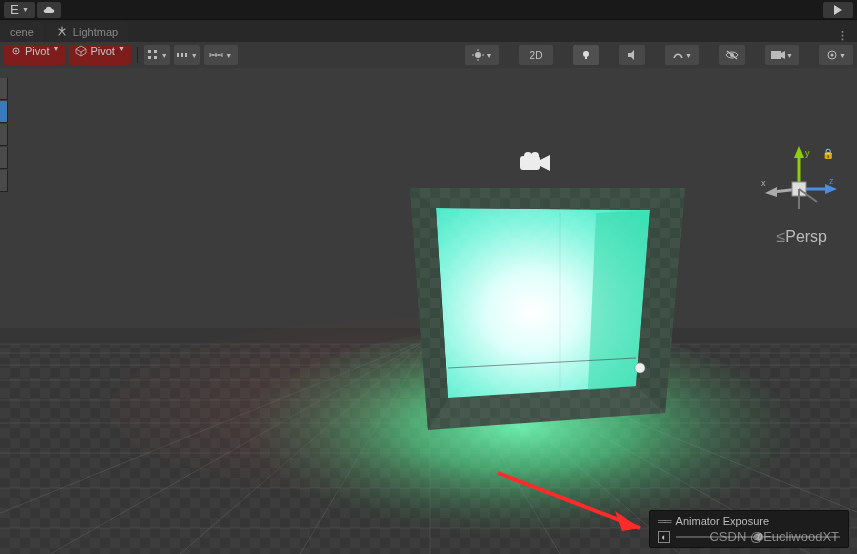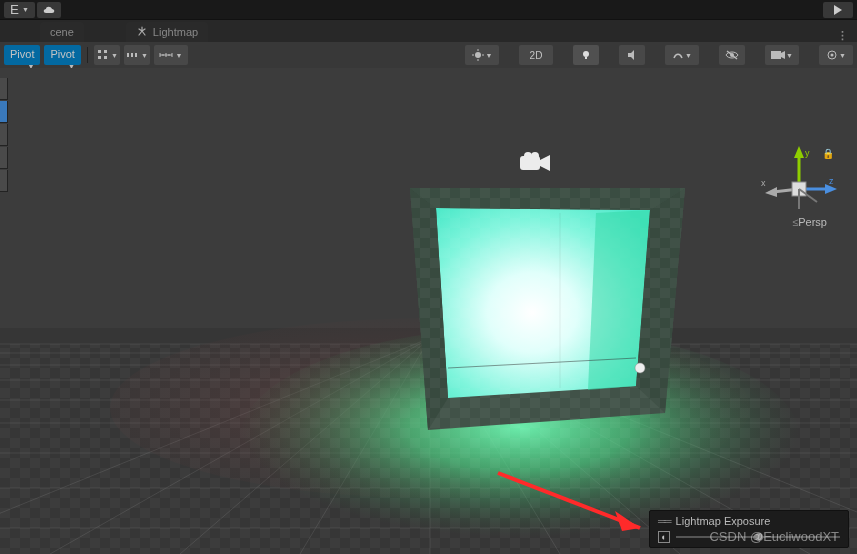--- a/index.html
+++ b/index.html
@@ -6,41 +6,41 @@
   body { width: 857px; height: 554px; background: #282828; font-family: Arial, sans-serif; font-size: 11px; color: #c4c4c4; overflow: hidden; position: relative; }
 
   .top-bar { height: 20px; background: #191919; border-bottom: 1px solid #111; display: flex; align-items: center; padding: 0 4px; }
   .top-bar-left { display: flex; align-items: center; gap: 2px; }
   .top-bar-btn { background: #383838; border: none; color: #c4c4c4; height: 16px; padding: 0 6px; display: flex; align-items: center; gap: 3px; border-radius: 2px; }
   .top-bar-right { margin-left: auto; }
   .play-btn { width: 30px; height: 16px; background: #383838; display: flex; align-items: center; justify-content: center; border-radius: 2px; }
 
   .tab-bar { height: 22px; background: #282828; display: flex; align-items: flex-end; }
   .tab { background: #383838; height: 20px; padding: 0 10px; display: flex; align-items: center; gap: 5px; border-top-left-radius: 3px; border-top-right-radius: 3px; margin-right: 2px;}
-  .tab.inactive { background: #2a2a2a; color: #888; margin-left: 40px; }
+  .tab.inactive { background: #2a2a2a; color: #888; }
   .tab-bar .menu-dots { margin-left: auto; padding: 0 8px; font-weight: bold; letter-spacing: 1px; color: #888;}
 
   .toolbar { height: 26px; background: #383838; display: flex; align-items: center; padding: 0 4px; gap: 4px; }
-  .tool-drop { background: #0369a1; border-radius: 2px; height: 20px; padding: 0 6px; display: flex; align-items: flex-end; gap: 3px; font-size: 11px; flex-direction: column; }
+  .tool-drop { background: #7f1d1d; border-radius: 2px; height: 20px; padding: 0 6px; display: flex; align-items: flex-start; gap: 3px; font-size: 11px; }
   .tool-icon-btn { background: #484848; border-radius: 2px; width: 26px; height: 20px; display: flex; align-items: center; justify-content: center; }
   .tool-group { display: flex; gap: 4px; }
   .toolbar .spacer { flex: 1; }
   .toolbar-right { display: flex; gap: 20px; }
   .toolbar-right .tool-icon-btn.active { background: #505050; }
 
   .viewport { position: absolute; top: 68px; left: 0; right: 0; bottom: 0; background: #3b3b3b; overflow: hidden; }
   .viewport svg.scene { position: absolute; inset: 0; width: 100%; height: 100%; }
 
   .side-handles { position: absolute; left: 0; top: 78px; width: 8px; display: flex; flex-direction: column; gap: 1px; }
   .side-handles div { width: 8px; height: 22px; background: #4a4a4a; border-right: 1px solid #222; border-bottom: 1px solid #222;}
   .side-handles div.sel { background: #3a79bb; }
 
   .cam-icon { position: absolute; left: 520px; top: 84px; color: #eee; }
   .gizmo { position: absolute; right: 18px; top: 76px; width: 80px; height: 90px; }
-  .gizmo-label { position: absolute; right: 30px; top: 148px; color: #bbb; font-size: 11px; text-align: right; }
+  .gizmo-label { position: absolute; right: 30px; top: 160px; color: #bbb; font-size: 16px; text-align: right; }
   .lock-icon { position:absolute; right: 22px; top: 80px; color:#888; font-size:10px;}
 
   .exposure-panel { position: absolute; right: 8px; bottom: 6px; width: 200px; background: #1c1c1c; border: 1px solid #111; border-radius: 2px; padding: 4px 8px; }
   .exposure-panel .title { font-size: 11px; color: #bbb; margin-bottom: 4px; display:flex; align-items:center; gap:6px;}
   .exposure-panel .ctrl-row { display: flex; align-items: center; gap: 6px; }
   .exposure-slider { flex: 1; height: 2px; background: #555; position: relative; }
   .exposure-slider .thumb { width:8px; height:8px; background:#888; border-radius:50%; position:absolute; left:48%; top:-3px;}
   .exposure-icon { width:12px; height:12px; border:1px solid #888; display:flex; align-items:center;justify-content:center; font-size:9px;}
 
   .watermark { position: absolute; right: 18px; bottom: 10px; color: rgba(220,220,220,0.55); font-size: 13px; pointer-events: none; text-align: right; }
@@ -300,21 +300,21 @@
     <line x1="40" y1="45" x2="40" y2="65" stroke="#777" stroke-width="2"></line>
     <line x1="40" y1="45" x2="58" y2="58" stroke="#777" stroke-width="2"></line>
   </svg>
   <div class="gizmo-label">
     <span style="opacity:0.6;">≤</span><span>Persp</span>
   </div>
 
   <div class="exposure-panel">
     <div class="title">
       <span style="color:#888;letter-spacing:-2px;">══</span>
-      <span>Lightmap Exposure</span>
+      <span>Animator Exposure</span>
     </div>
     <div class="ctrl-row">
       <div class="exposure-icon">◐</div>
       <div class="exposure-slider">
         <div class="thumb"></div>
       </div>
     </div>
   </div>
 
   <div class="watermark">CSDN @EucliwoodXT</div>

